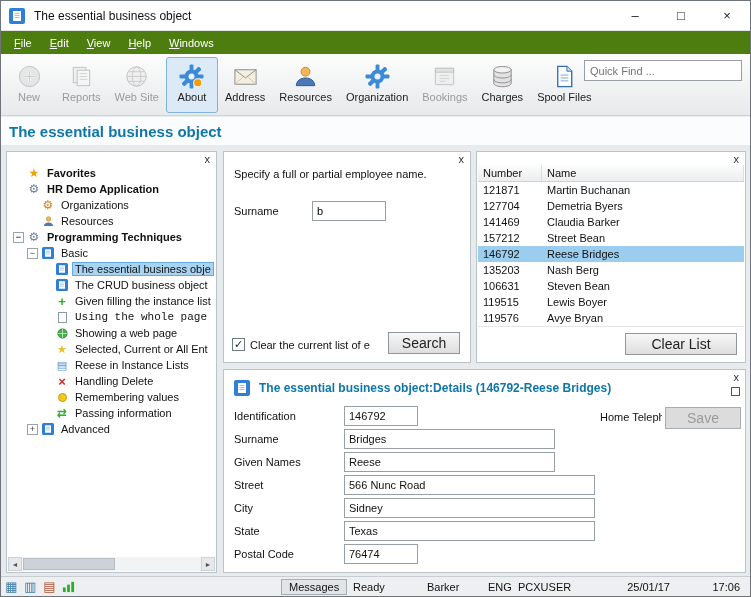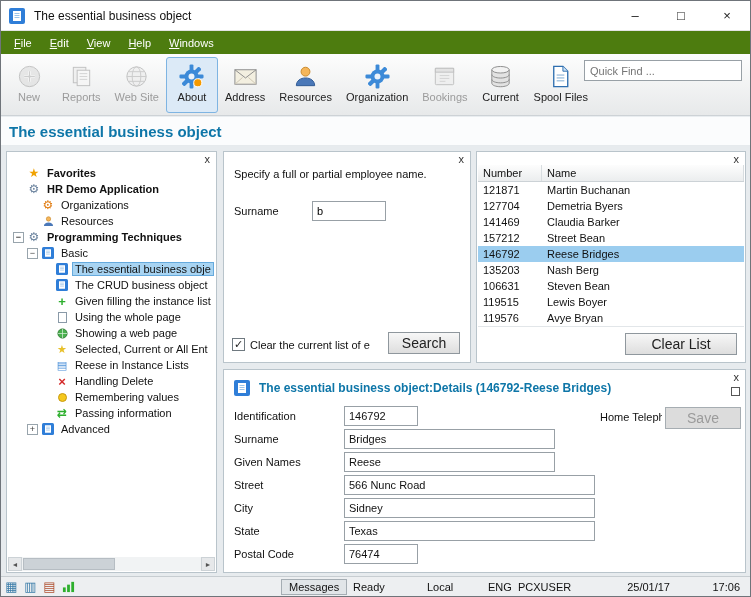--- a/index.html
+++ b/index.html
@@ -211,21 +211,21 @@
           <span class="tblbl">Bookings</span>
         </div>
         <div class="tbtn">
           <span class="tbico">
             <svg width="27" height="27" viewBox="0 0 28 28">
               <path d="M5 7v14c0 2 4 3.6 9 3.6s9-1.6 9-3.6V7" fill="#e2e2e2" stroke="#8b8b8b"></path>
               <ellipse cx="14" cy="7" rx="9" ry="3.4" fill="#f2f2f2" stroke="#8b8b8b"></ellipse>
               <path d="M5 12c0 2 4 3.6 9 3.6s9-1.6 9-3.6M5 17c0 2 4 3.6 9 3.6s9-1.6 9-3.6" fill="none" stroke="#8b8b8b"></path>
             </svg>
           </span>
-          <span class="tblbl">Current</span>
+          <span class="tblbl">Charges</span>
         </div>
         <div class="tbtn">
           <span class="tbico">
             <svg width="27" height="27" viewBox="0 0 28 28">
               <path d="M7 3.5h9.5l5 5v16H7z" fill="#fff" stroke="#2f6fb0" stroke-width="1.4"></path>
               <path d="M16.5 3.5v5h5" fill="#cfe4f7" stroke="#2f6fb0"></path>
               <path d="M10 12.5h8M10 15.5h8M10 18.5h8" stroke="#7aa8d0" fill="none"></path>
             </svg>
           </span>
           <span class="tblbl">Spool Files</span>
@@ -314,21 +314,21 @@
             </span>
             <span class="tlbl">The CRUD business object</span>
           </div>
           <div class="trow" style="padding-left: 32px;">
             <span class="exp blank"></span>
             <span class="tico">
               <span style="color:#2daf2d;font-size:13px;font-weight:bold;line-height:1">+</span>
             </span>
             <span class="tlbl">Given filling the instance list</span>
           </div>
-          <div class="trow" style="padding-left: 32px;">
+          <div class="trow" style="padding-left: 32px; font-family: Liberation Mono, monospace;">
             <span class="exp blank"></span>
             <span class="tico">
               <span style="display:inline-block;width:9px;height:11px;background:#fff;border:1px solid #8a9aa8"></span>
             </span>
             <span class="tlbl">Using the whole page</span>
           </div>
           <div class="trow" style="padding-left: 32px;">
             <span class="exp blank"></span>
             <span class="tico">
               <svg width="11" height="11" viewBox="0 0 12 12">
@@ -516,20 +516,20 @@
         <span class="sico">
           <svg width="13" height="13" viewBox="0 0 14 14">
             <rect x="1" y="8" width="3" height="5" fill="#2daf2d"></rect>
             <rect x="5.5" y="5" width="3" height="8" fill="#2daf2d"></rect>
             <rect x="10" y="2" width="3" height="11" fill="#2daf2d"></rect>
           </svg>
         </span>
       </div>
     <span class="messages">Messages</span>
     <span class="abs" style="left:352px">Ready</span>
-    <span class="abs" style="left:426px">Local</span>
+    <span class="abs" style="left:426px">Barker</span>
     <span class="abs" style="left:487px">ENG</span>
     <span class="abs" style="left:517px">PCXUSER</span>
     <span class="abs" style="right:80px">25/01/17</span>
     <span class="abs" style="right:10px">17:06</span>
   </div>
 
 </div>
 
 </body></html>

